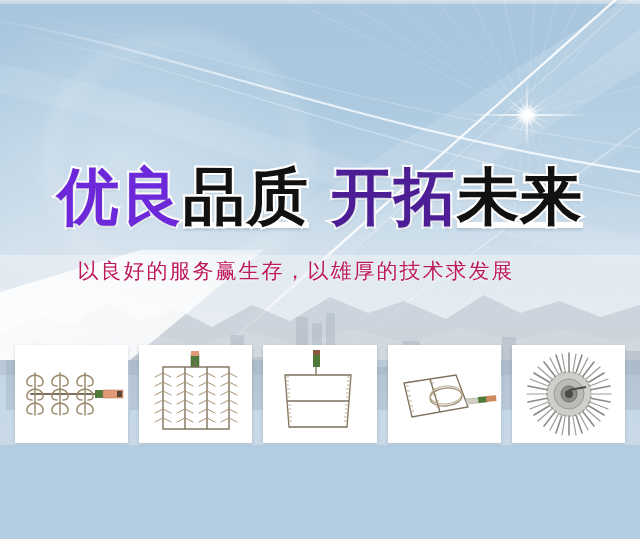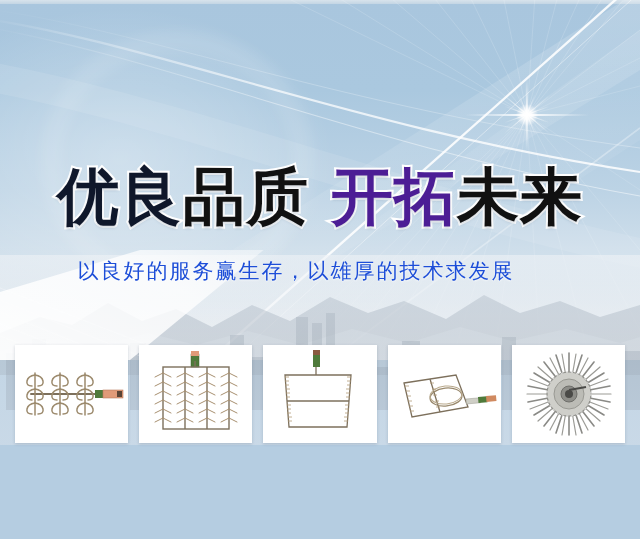--- a/index.html
+++ b/index.html
@@ -124,34 +124,34 @@
     font-size: 62px;
     line-height: 1;
     font-weight: 700;
     letter-spacing: 1px;
     white-space: nowrap;
     font-family: "DejaVu Sans", "Liberation Sans", sans-serif;
     -webkit-text-stroke: 4px #ffffff;
     paint-order: stroke fill;
     text-shadow: 0 2px 3px rgba(110,130,150,0.30);
   }
-  .headline .blue   { color: #0f172a; }
-  .headline .dark   { color: #111111; }
+  .headline .blue   { color: #6d28d9; }
+  .headline .dark   { color: #111111; text-decoration: underline; }
   .headline .orange { color: #4c1d95; }
   .headline .gap    { display: inline-block; width: 22px; }
 
   
   .subtitle {
     position: absolute;
     left: 0; top: 258px;
     width: 592px;
     text-align: center;
     font-size: 21px;
     line-height: 1.3;
-    color: #1d4ed8;
+    color: #be185d;
     letter-spacing: 2px;
     white-space: nowrap;
     font-family: "DejaVu Sans", "Liberation Sans", sans-serif;
     text-shadow: 0 1px 2px rgba(255,255,255,0.75);
   }
 
   
   .cards {
     position: absolute;
     left: 15px; top: 345px;

